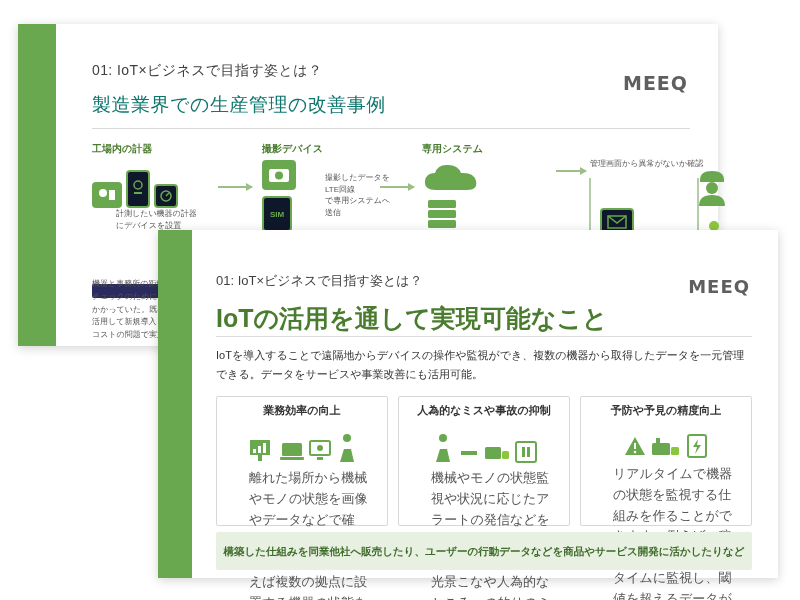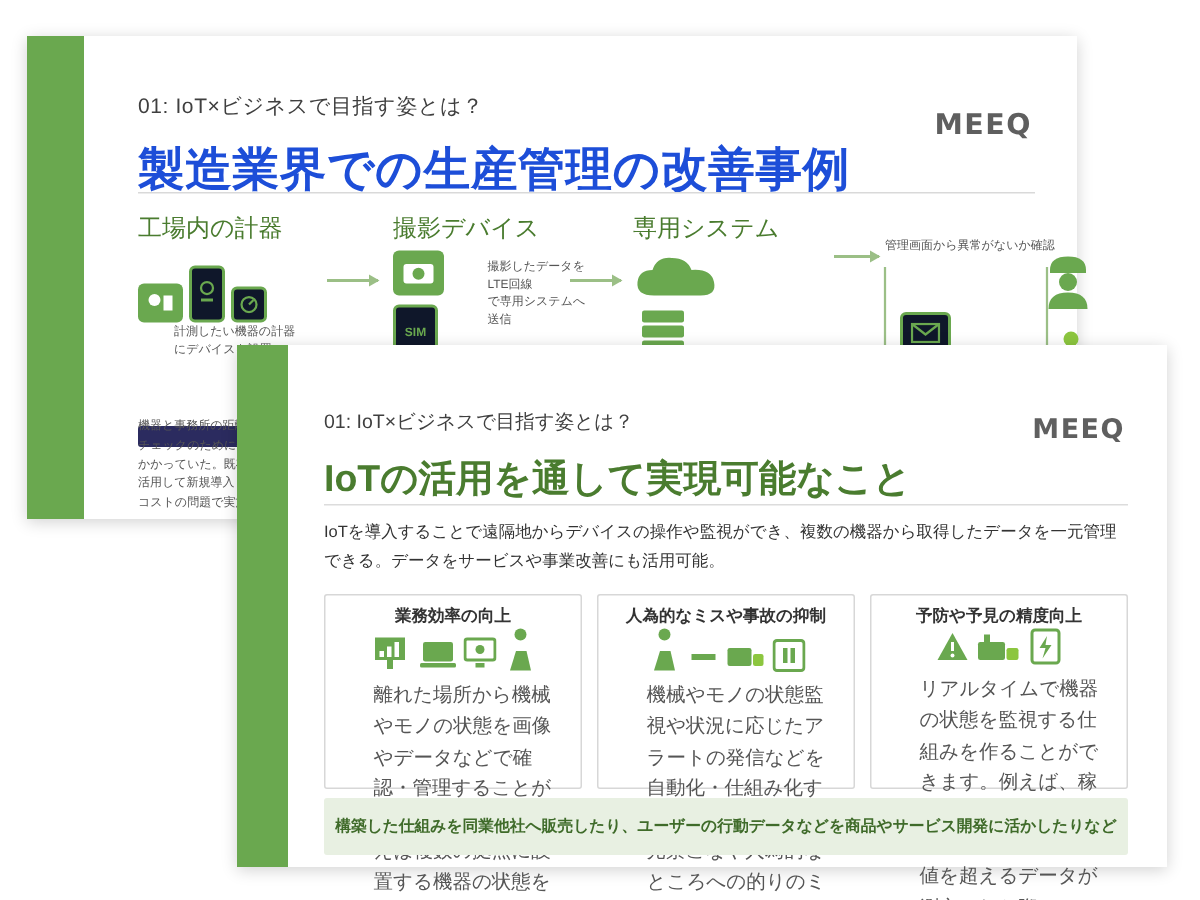--- a/index.html
+++ b/index.html
@@ -24,36 +24,36 @@
     position:absolute;left:0;top:0;width:38px;height:100%;
     background:#6aa84f;
   }
   .slide-back .body{
     position:absolute;left:38px;top:0;right:0;bottom:0;
   }
   .kicker{
     color:#3f3f3f;font-size:14px;letter-spacing:.4px;
   }
   .headline{
-    color:#1d4ed8;font-size:31px;font-weight:bold;letter-spacing:.5px;
+    color:#0f766e;font-size:19px;font-weight:normal;letter-spacing:.5px;
   }
   .titlewrap{position:absolute;left:36px;top:38px;right:140px;}
   .titlewrap .headline{margin-top:12px;}
   .rule{
     position:absolute;left:36px;right:28px;top:104px;height:1px;background:#d9d9d9;
   }
   .logo{
     position:absolute;right:30px;top:48px;
     color:#5f5f5f;font-size:19px;font-weight:bold;letter-spacing:1px;
     font-family:"DejaVu Sans",sans-serif;
   }
   
   .diagram{position:absolute;left:36px;top:118px;right:24px;bottom:8px;}
   .dcol{position:absolute;}
-  .dlabel{color:#4a7c2f;font-size:16px;font-weight:normal;margin-bottom:4px;}
+  .dlabel{color:#4a7c2f;font-size:10px;font-weight:bold;margin-bottom:4px;}
   .dcap{color:#555;font-size:8px;line-height:1.45;margin-left:19px;}
   .iconbox{
     background:#6aa84f;border-radius:4px;display:inline-flex;
     align-items:center;justify-content:center;color:#fff;
   }
   .iconoutline{
     border:2px solid #6aa84f;border-radius:4px;display:inline-flex;
     align-items:center;justify-content:center;color:#6aa84f;background:#0f172a;
   }
   .arrow{
@@ -88,21 +88,21 @@
   }
   .cards{
     position:absolute;left:58px;right:26px;top:166px;height:130px;
     display:flex;gap:10px;
   }
   .card{
     flex:1;border:1px solid #d7d7d7;border-radius:2px;background:#fff;
     display:flex;flex-direction:column;align-items:center;padding:6px 8px 8px;
     box-sizing:border-box;
   }
-  .card-title{color:#333;font-size:11px;font-weight:bold;margin-bottom:0;}
+  .card-title{color:#333;font-size:11px;font-weight:bold;margin-bottom:15px;}
   .card-icons{
     height:40px;display:flex;align-items:flex-end;justify-content:center;gap:5px;margin-bottom:5px;
   }
   .card-text{color:#555;font-size:13px;line-height:1.6;margin-left:24px;}
   .down-arrow{
     position:absolute;left:50%;margin-left:-16px;top:302px;
     width:0;height:0;border-left:16px solid transparent;border-right:16px solid transparent;
     border-top:16px solid #6aa84f;
   }
   .footer{

